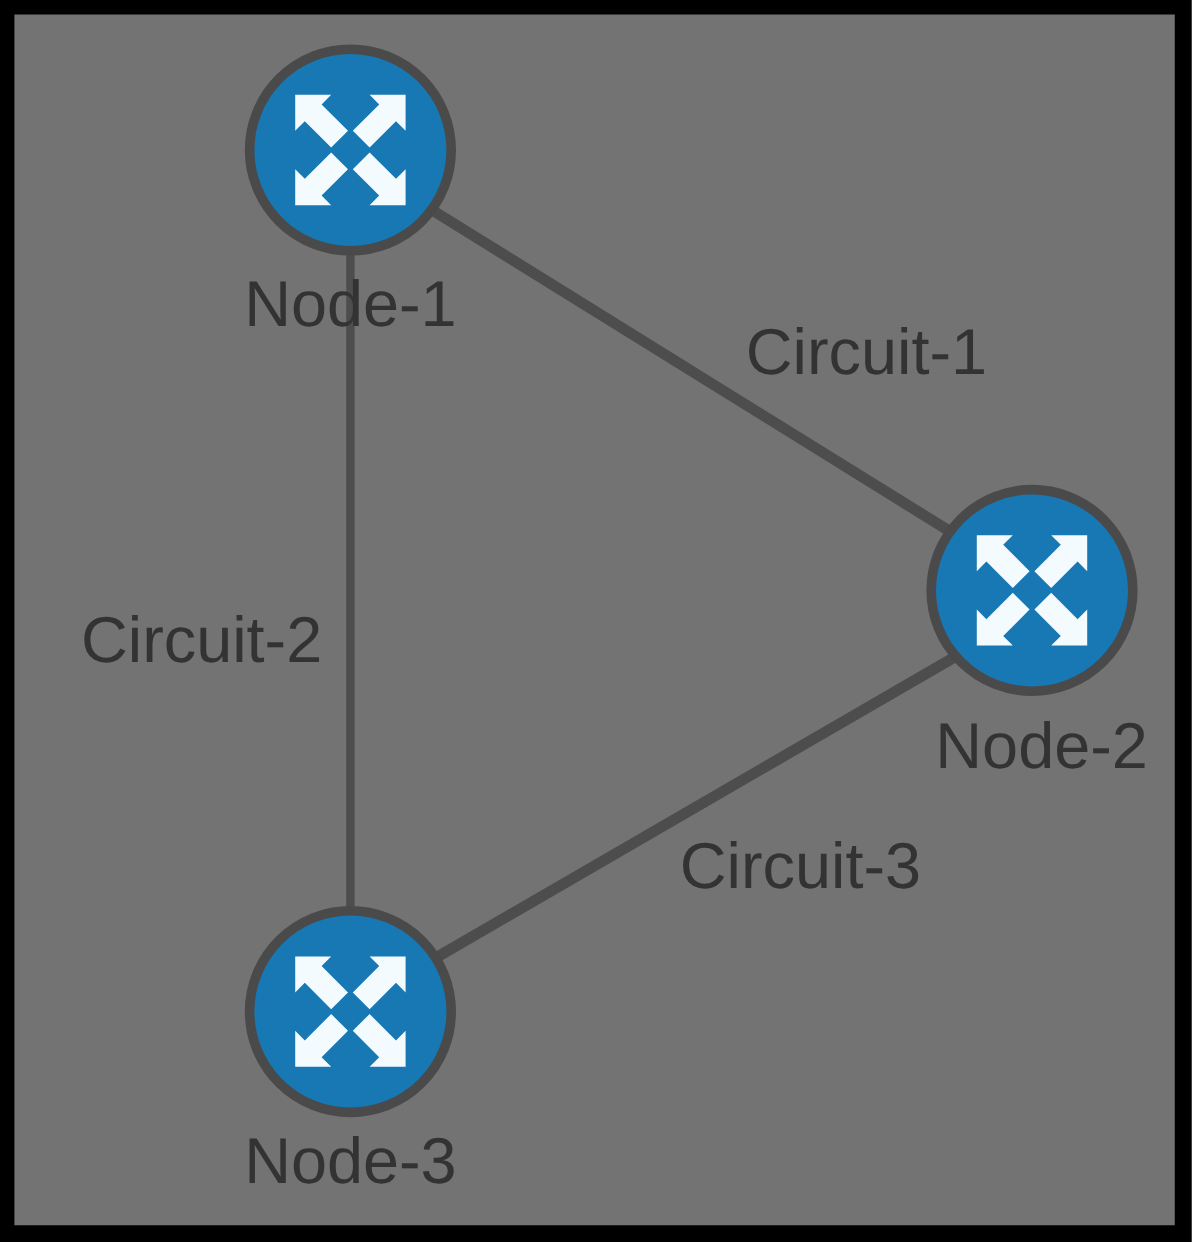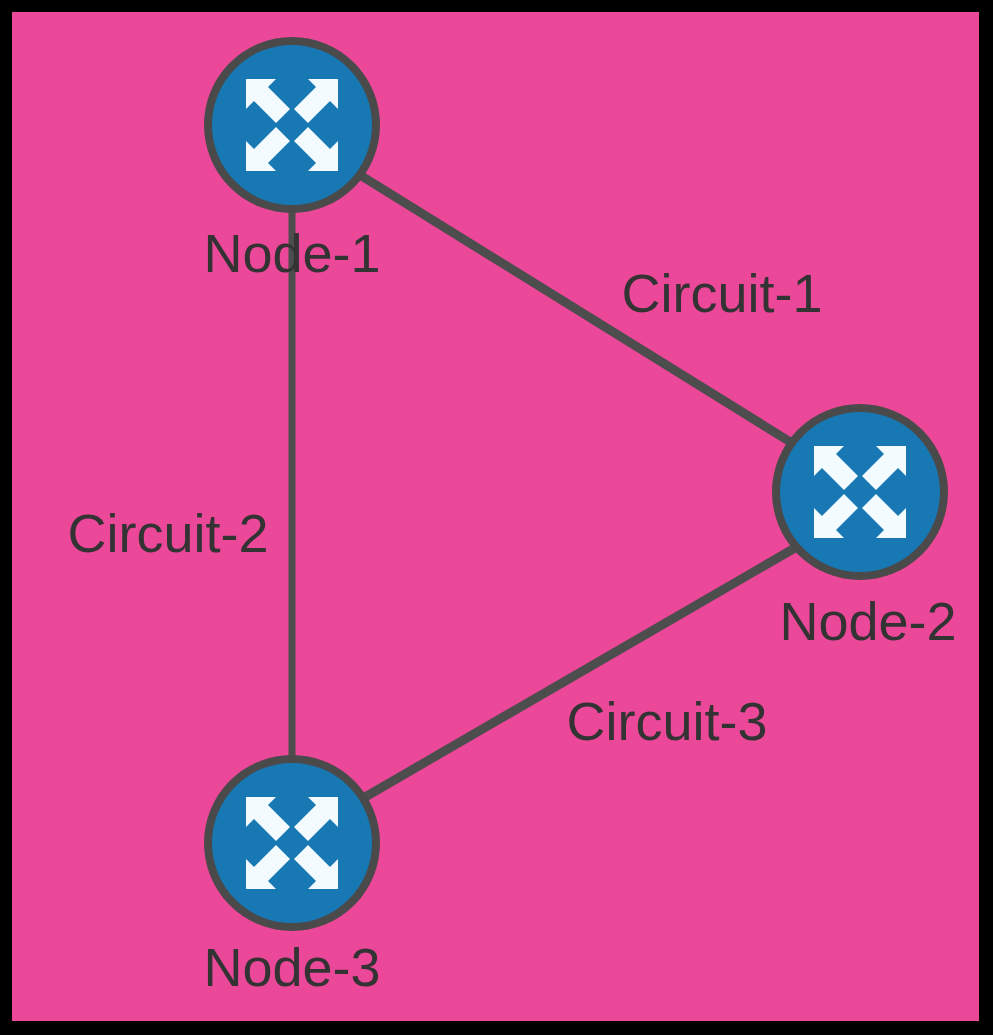--- a/index.html
+++ b/index.html
@@ -18,21 +18,21 @@
   
   #diagram-frame {
     position: relative;
     width: 993px;
     height: 1035px;
     box-sizing: border-box;
     border-top: 12px solid #000000;
     border-left: 12px solid #000000;
     border-right: 14px solid #000000;
     border-bottom: 14px solid #000000;
-    background: #ec4899;
+    background: #737373;
   }
 
   
   #topology-canvas {
     position: absolute;
     inset: 0;
     width: 100%;
     height: 100%;
   }
   #topology-canvas svg {

